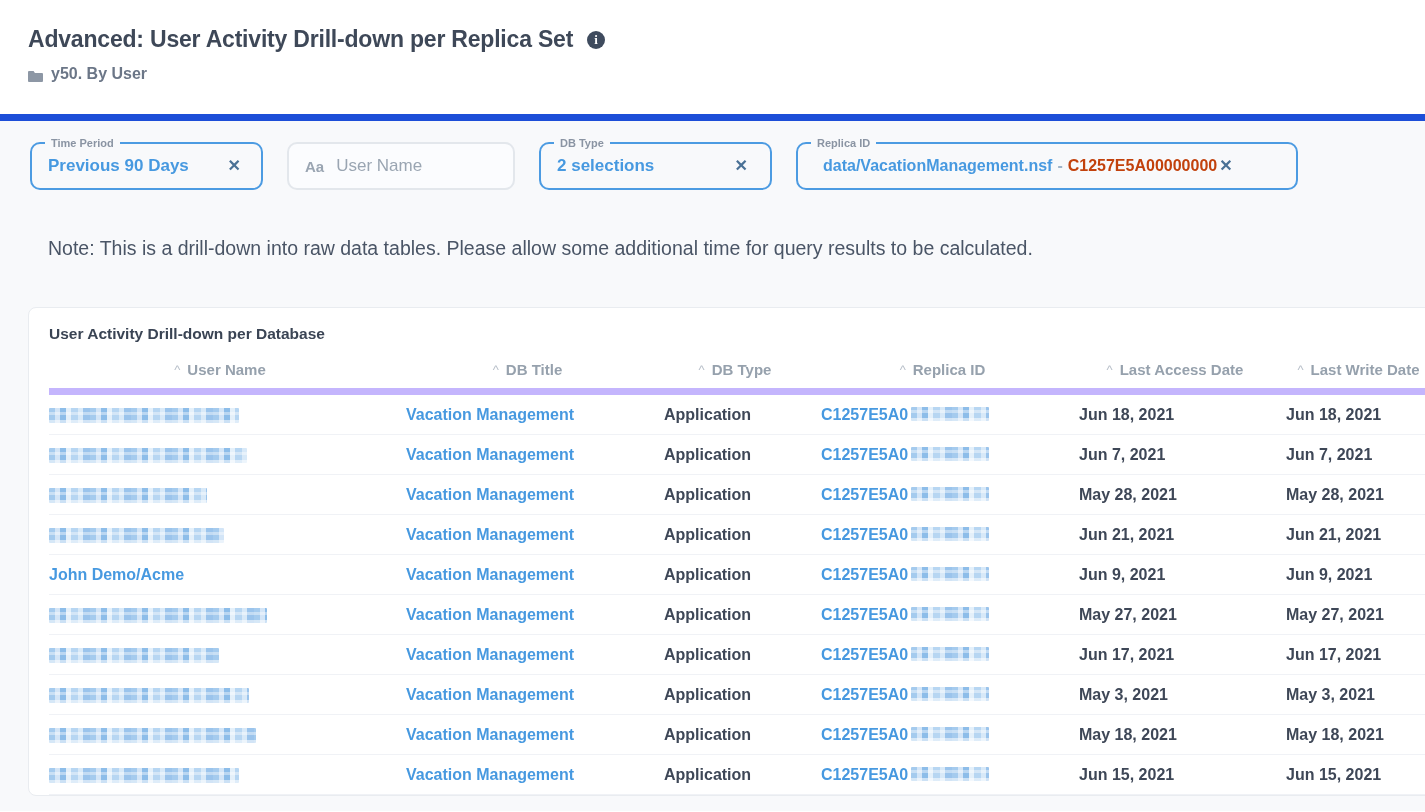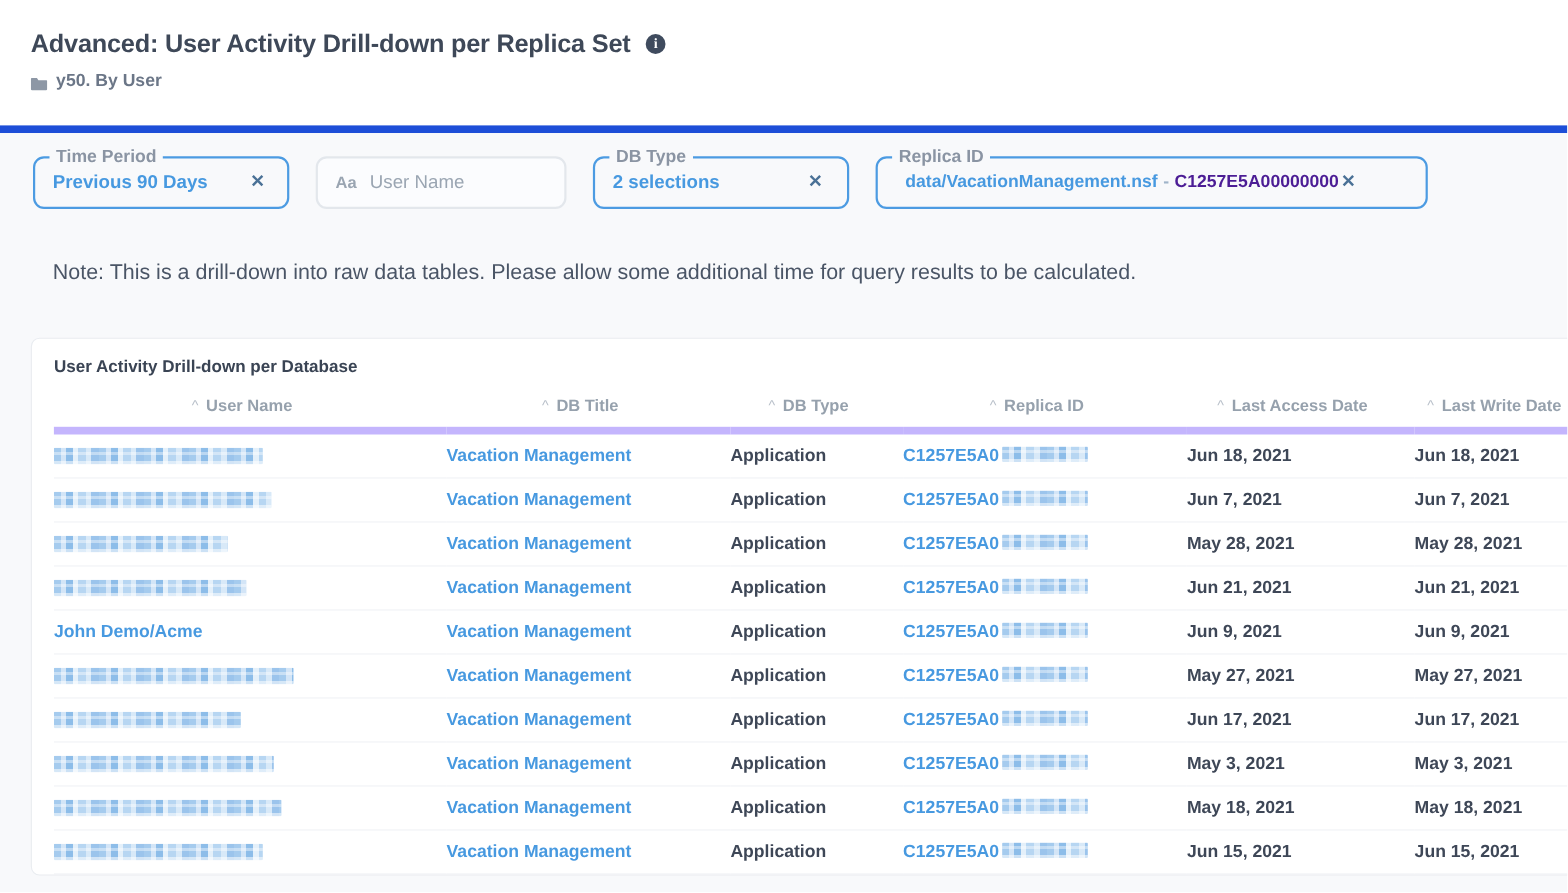--- a/index.html
+++ b/index.html
@@ -13,29 +13,29 @@
   .info-icon{width:18px;height:18px;border-radius:50%;background:#3f4b5e;color:#ffffff;display:inline-flex;align-items:center;justify-content:center;font-family:"Liberation Serif",serif;font-weight:700;font-size:13px;cursor:pointer;}
   .breadcrumb{margin-top:12px;display:flex;align-items:flex-end;gap:8px;color:#6b7687;font-size:16px;font-weight:600;}
   .folder-icon{display:inline-block;line-height:0;}
 
   
   .main{height:690px;background:#f8f9fb;box-sizing:border-box;}
 
   
   .filter-bar{display:flex;align-items:flex-start;gap:24px;padding:21px 0 0 30px;}
   .chip{position:relative;height:48px;box-sizing:border-box;border:2px solid #4c9be2;border-radius:10px;display:flex;align-items:center;background:transparent;}
-  .chip-label{position:absolute;top:-9px;left:13px;background:#f8f9fb;padding:0 6px;font-size:16px;font-weight:600;color:#8a94a3;line-height:16px;white-space:nowrap;}
+  .chip-label{position:absolute;top:-9px;left:13px;background:#f8f9fb;padding:0 6px;font-size:11px;font-weight:600;color:#8a94a3;line-height:16px;white-space:nowrap;}
   .chip-value{font-size:17px;font-weight:600;color:#4799e0;white-space:nowrap;}
   .chip-clear{font-size:16px;font-weight:700;color:#4a7196;cursor:pointer;line-height:1;}
   .chip-tp{width:233px;padding:0 20px 0 16px;justify-content:space-between;}
   .chip-db{width:233px;padding:0 22px 0 16px;justify-content:space-between;}
   .chip-rep{width:502px;padding:0 20px 0 25px;}
   .chip-rep .rep-primary{font-size:16px;font-weight:600;color:#4799e0;white-space:nowrap;}
   .chip-rep .rep-sep{font-size:16px;font-weight:600;color:#9fb4c9;margin:0 5px;}
-  .chip-rep .rep-secondary{font-size:16px;font-weight:600;color:#4c1d95;white-space:nowrap;}
+  .chip-rep .rep-secondary{font-size:16px;font-weight:600;color:#c2410c;white-space:nowrap;}
   .chip-rep .chip-clear{margin-left:2px;}
 
   .text-filter{width:228px;height:48px;box-sizing:border-box;border:2px solid #e3e7ec;border-radius:10px;background:#fbfcfe;display:flex;align-items:center;padding:0 12px 0 16px;gap:10px;}
   .aa-prefix{font-size:15px;font-weight:700;color:#9aa5b2;}
   .text-filter input{border:none;outline:none;background:transparent;font-family:"Liberation Sans",sans-serif;font-size:17px;color:#3e4959;width:150px;}
   .text-filter input::placeholder{color:#9aa5b2;font-weight:400;opacity:1;}
 
   
   .note{margin:47px 0 0 48px;font-size:19.5px;color:#4a5566;}
 

